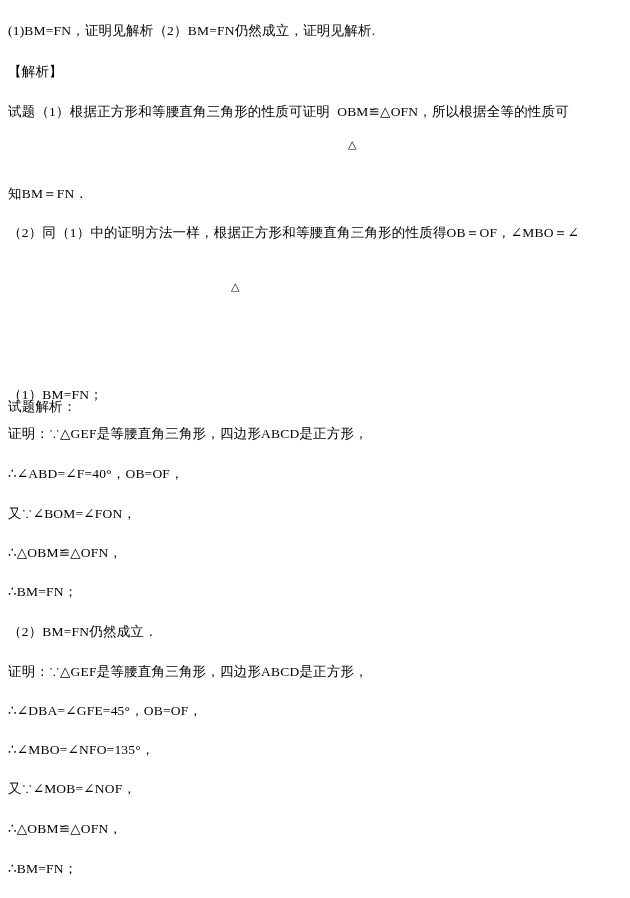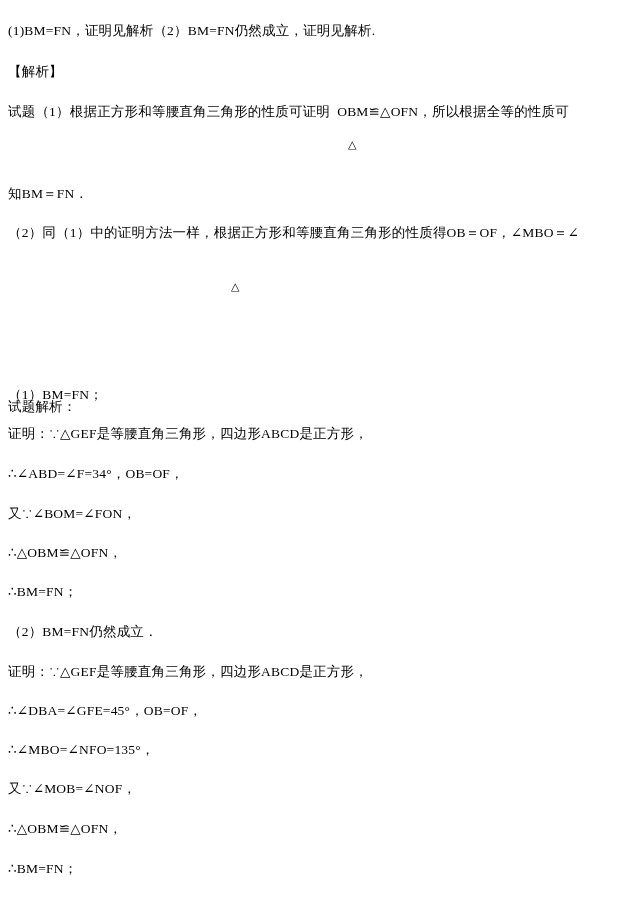--- a/index.html
+++ b/index.html
@@ -58,21 +58,21 @@
 
 
   <div class="tri-mark" style="top:280px; left:231px;">△</div>
 
   <div class="line" style="top:356px;margin-top:42px;">试题解析：</div>
 
   <div class="line" style="top:386px;">（1）BM=FN；</div>
 
   <div class="line" style="top:425px;">证明：∵△GEF是等腰直角三角形，四边形ABCD是正方形，</div>
 
-  <div class="line" style="top:465px;">∴∠ABD=∠F=34°，OB=OF，</div>
+  <div class="line" style="top:465px;">∴∠ABD=∠F=40°，OB=OF，</div>
 
   <div class="line" style="top:505px;">又∵∠BOM=∠FON，</div>
 
   <div class="line" style="top:544px;">∴△OBM≌△OFN，</div>
 
   <div class="line" style="top:583px;">∴BM=FN；</div>
 
   <div class="line" style="top:623px;">（2）BM=FN仍然成立．</div>
 
   <div class="line" style="top:663px;">证明：∵△GEF是等腰直角三角形，四边形ABCD是正方形，</div>

